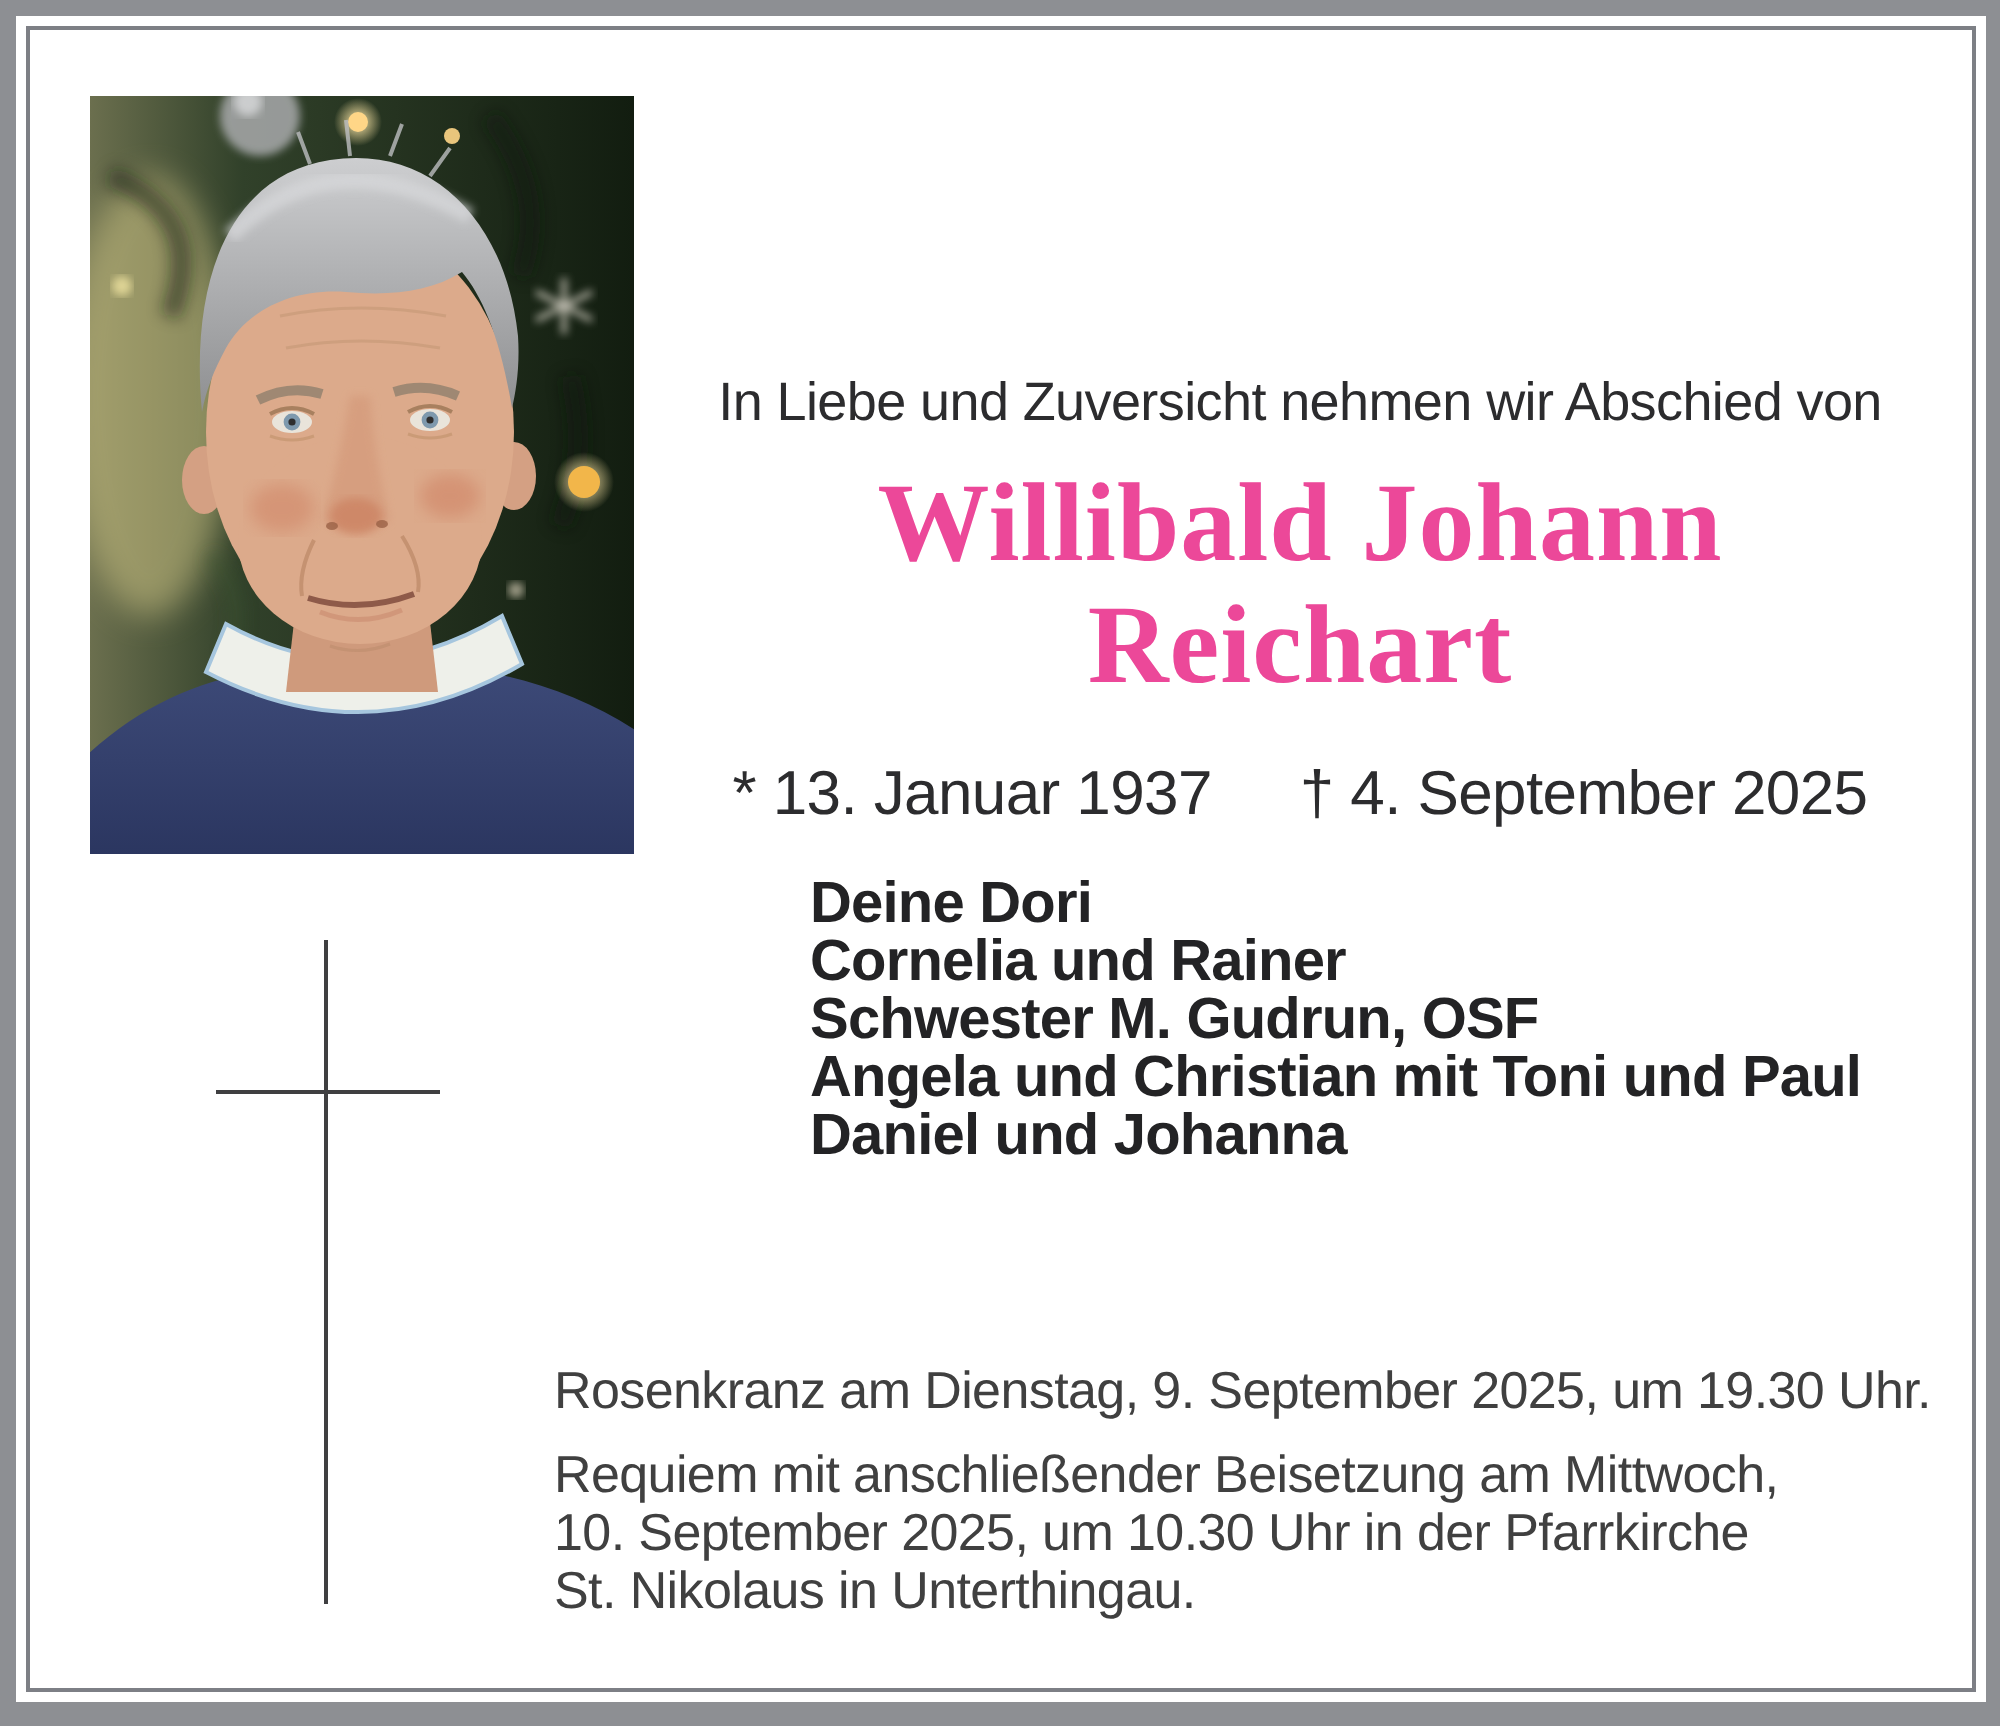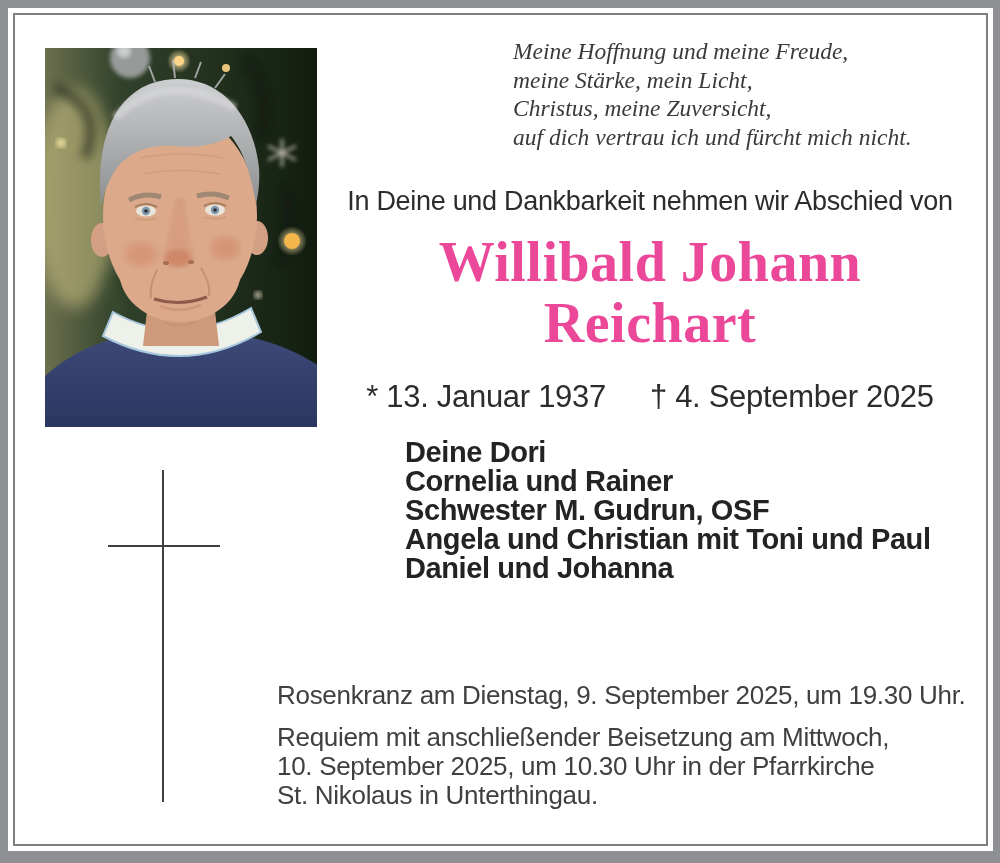--- a/index.html
+++ b/index.html
@@ -119,28 +119,22 @@
         <path d="M109,251 Q135,259 162,249" stroke="#8e5a49" stroke-width="3" fill="none"></path>
         <path d="M115,258 Q135,266 156,257" stroke="#c98a70" stroke-width="2.5" fill="none" opacity="0.6"></path>
         <path d="M120,275 Q135,280 150,274" stroke="#b98a69" stroke-width="1.5" fill="none" opacity="0.5"></path>
 
         <path d="M56,158 C50,95 68,40 120,32 C170,24 208,62 214,120 C215,135 213,148 211,156 C205,120 196,100 186,88 C170,98 150,100 128,98 C100,96 78,108 68,126 C62,137 58,147 56,158 Z" fill="url(#hairG)"></path>
         <path d="M70,70 Q120,20 190,60" stroke="#d8d9db" stroke-width="8" fill="none" opacity="0.7" filter="url(#blur2)"></path>
         <path d="M110,34 L104,18 M130,30 L128,12 M150,30 L156,14 M170,40 L180,26" stroke="#bdbec0" stroke-width="2" fill="none" opacity="0.8"></path>
       </svg>
     </div>
 
-    <div class="quote">
-      <div>Meine Hoffnung und meine Freude,</div>
-      <div>meine Stärke, mein Licht,</div>
-      <div>Christus, meine Zuversicht,</div>
-      <div>auf dich vertrau ich und fürcht mich nicht.</div>
-    </div>
 
-    <div class="intro">In Deine und Dankbarkeit nehmen wir Abschied von</div>
+    <div class="intro">In Liebe und Zuversicht nehmen wir Abschied von</div>
 
     <div class="name">
       <div>Willibald Johann</div>
       <div>Reichart</div>
     </div>
 
     <div class="dates">
       <span class="birth">* 13. Januar 1937</span><span>† 4. September 2025</span>
     </div>
 

